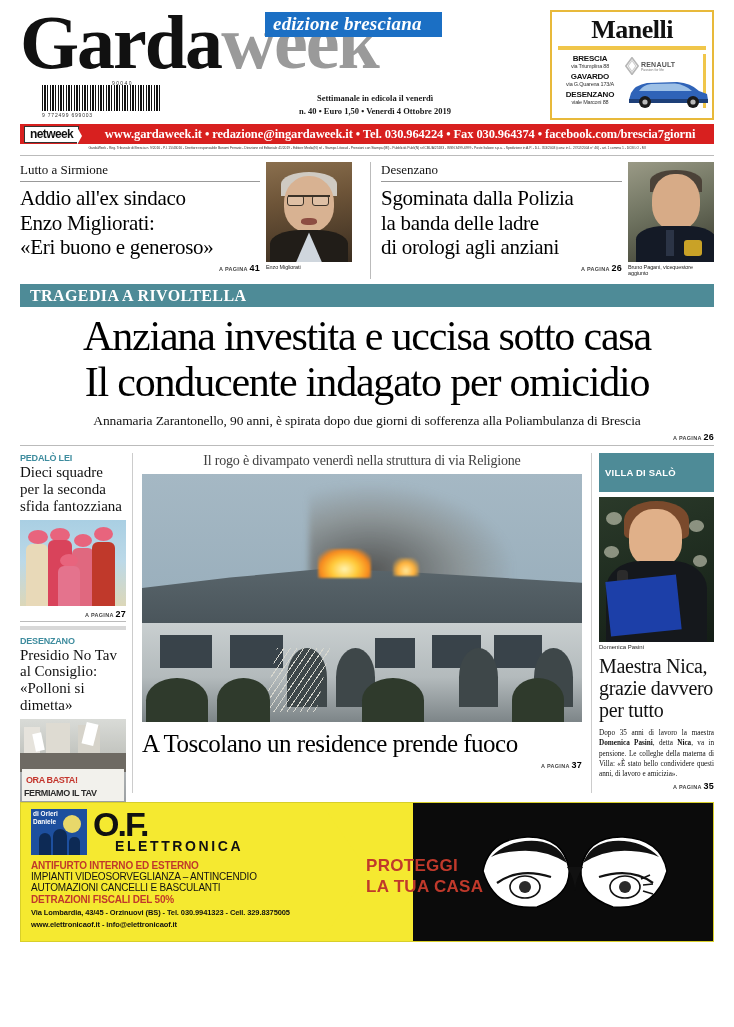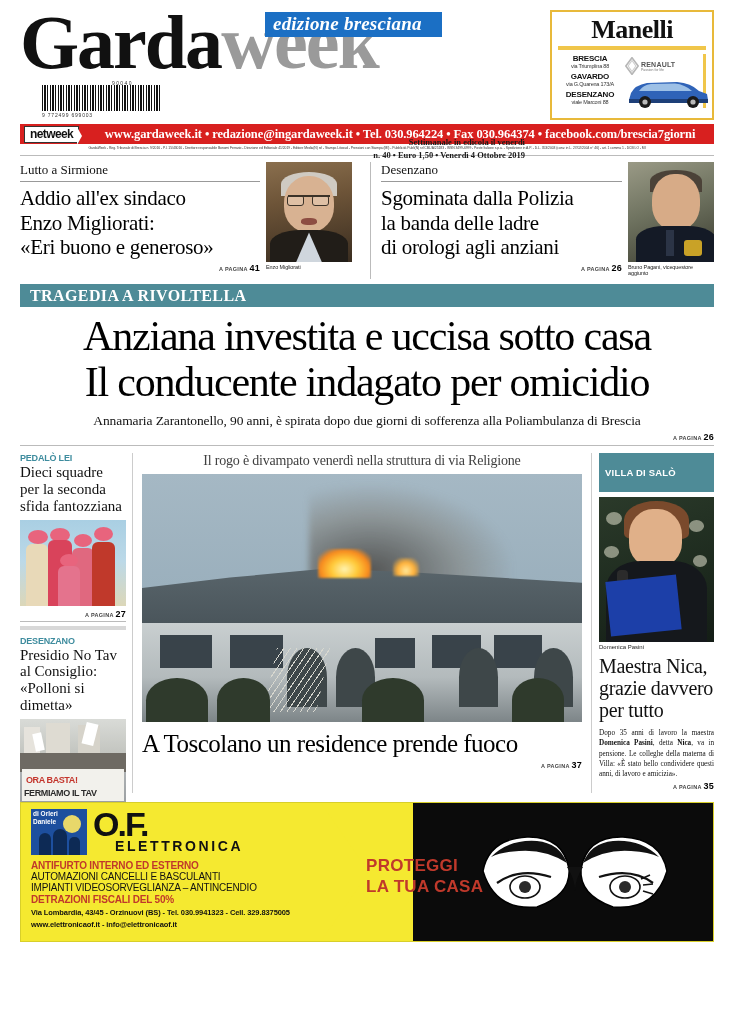--- a/index.html
+++ b/index.html
@@ -32,22 +32,22 @@
       #111 0px, #111 1px, #fff 1px, #fff 2px,
       #111 2px, #111 4px, #fff 4px, #fff 5px,
       #111 5px, #111 6px, #fff 6px, #fff 8px);
   }
   .barcode .bc-num { font-size: 5px; letter-spacing: 0.8px; color: #333;
     font-family: "Liberation Sans", sans-serif; margin-top: 1px; }
   .bc-addon { position: absolute; left: 92px; top: 80px; font-size: 5px;
     letter-spacing: 1.4px; color: #333; font-family: "Liberation Sans", sans-serif; }
 
   .sub-info { position: absolute; left: 205px; top: 92px; width: 300px;
-    text-align: right; font-size: 8.5px; font-weight: bold; line-height: 1.5;
-    color: #1a1a1a; margin-top: 44px; }
+    text-align: center; font-size: 8.5px; font-weight: bold; line-height: 1.5;
+    color: #1a1a1a; }
 
   
   .manelli {
     position: absolute; right: 0; top: 10px; width: 164px; height: 110px;
     border: 2px solid #e8b93a; background: #fff; padding: 4px 6px;
   }
   .manelli-name { font-family: "Liberation Serif", serif; font-weight: bold;
     font-size: 26px; text-align: center; line-height: 1.05; letter-spacing: -0.5px; }
   .manelli-rule { height: 4px; background: #f0c64a; margin: 3px 0 4px 0; }
   .manelli-body { display: flex; gap: 3px; }
@@ -531,22 +531,22 @@
           <div class="fig" style="left:22px;width:14px;height:26px;border-radius:7px 7px 0 0;"></div>
           <div class="fig" style="left:38px;width:11px;height:18px;border-radius:5px 5px 0 0;"></div>
         </div>
         <div class="of-mark">
           <div class="of-logo">O.F.</div>
           <div class="of-sub">ELETTRONICA</div>
         </div>
       </div>
       <div class="ad-lines">
         <div class="ad-l1">ANTIFURTO INTERNO ED ESTERNO</div>
+        <div class="ad-l2">IMPIANTI VIDEOSORVEGLIANZA – ANTINCENDIO</div>
         <div class="ad-l2">AUTOMAZIONI CANCELLI E BASCULANTI</div>
-        <div class="ad-l2">IMPIANTI VIDEOSORVEGLIANZA – ANTINCENDIO</div>
         <div class="ad-l4">DETRAZIONI FISCALI DEL 50%</div>
         <div class="ad-contact">Via Lombardia, 43/45 - Orzinuovi (BS) - Tel. 030.9941323 - Cell. 329.8375005</div>
         <div class="ad-contact">www.elettronicaof.it - info@elettronicaof.it</div>
       </div>
     </div>
 
     <div class="ad-slogan">
       <div>PROTEGGI</div>
       <div>LA TUA CASA</div>
     </div>

